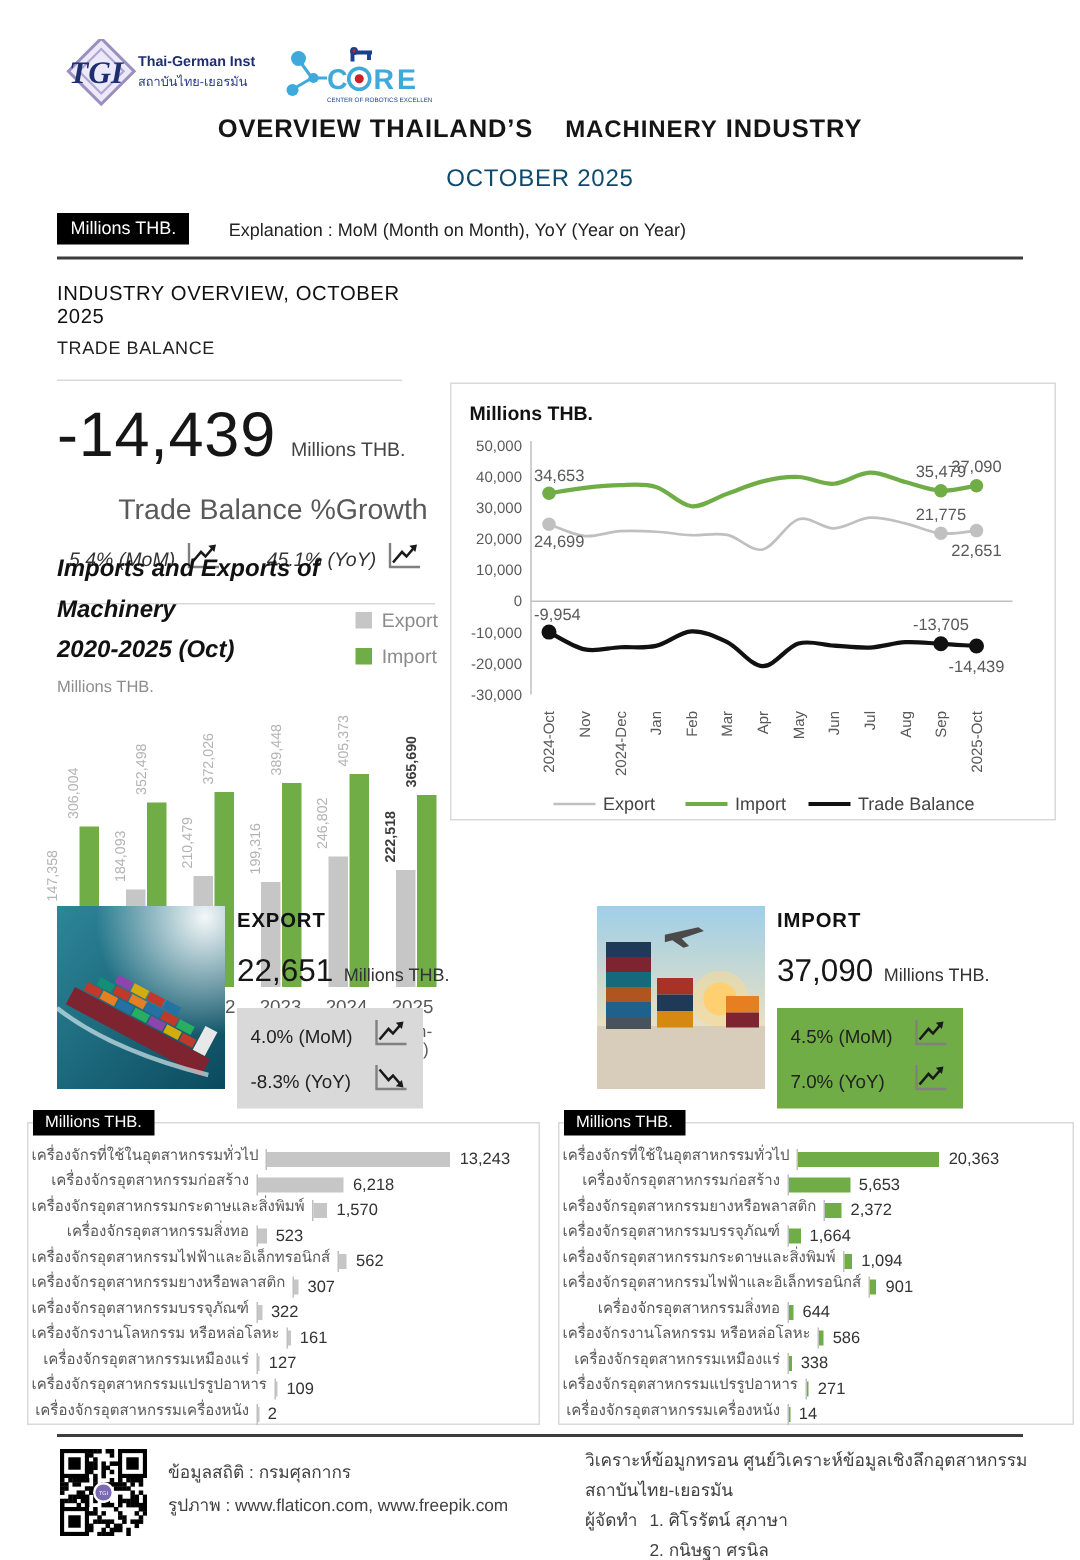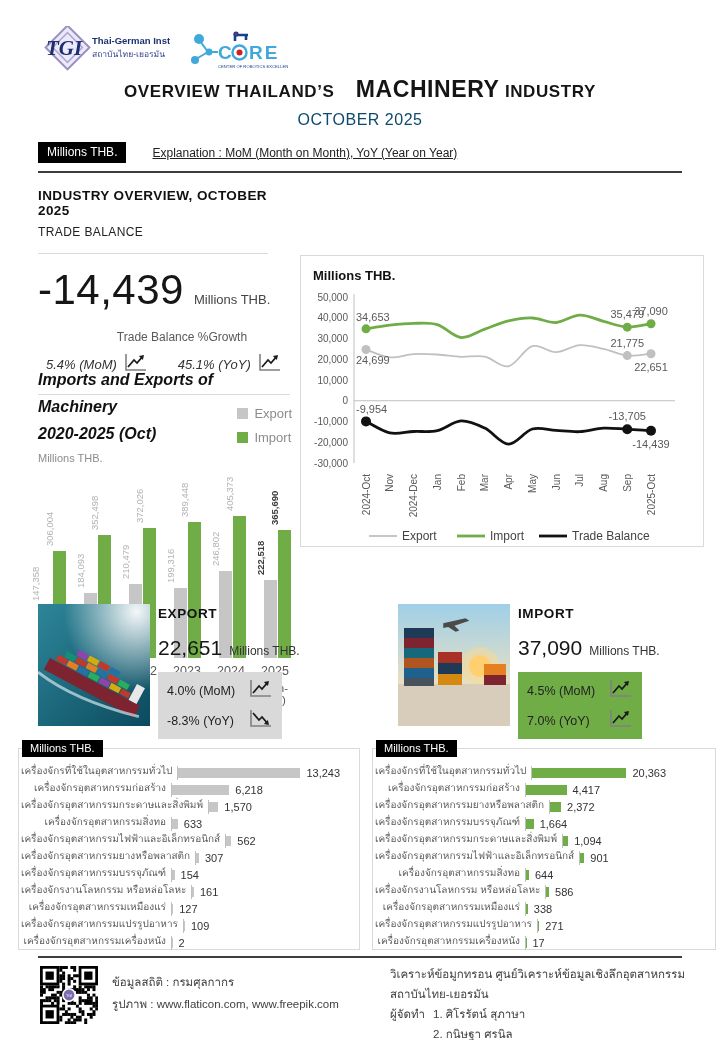--- a/index.html
+++ b/index.html
@@ -5,37 +5,37 @@
   * { margin:0; padding:0; box-sizing:border-box; }
   html,body { background:#fff; }
   .page {
     position:relative; width:720px; height:1040px; background:#fff;
     font-family:"Liberation Sans","DejaVu Sans",sans-serif; color:#1a1a1a; overflow:hidden;
   }
   
   .logos { position:absolute; top:26px; left:38px; display:flex; gap:18px; align-items:center; }
   .main-title { position:absolute; top:76px; left:0; width:100%; text-align:center;
     font-size:17px; letter-spacing:.6px; color:#151515; font-weight:600; }
-  .main-title .emph { font-size:23px;margin-left:16px; }
+  .main-title .emph { font-size:16px;margin-left:16px; }
   .sub-title { position:absolute; top:111px; left:0; width:100%; text-align:center;
     font-size:16px; letter-spacing:.5px; color:#0c4a6e; }
   .badge-row { position:absolute; top:142px; left:38px; display:flex; gap:26px; align-items:center; }
   .black-badge { background:#000; color:#fff; font-size:12px; padding:3px 9px 4px; white-space:nowrap; }
-  .explanation { font-size:12px; color:#222;text-decoration:underline; }
+  .explanation { font-size:12px; color:#222; }
   .rule-dark { position:absolute; left:38px; width:644px; border-top:2px solid #3d3d3d; }
 
   
   .overview { position:absolute; left:38px; top:188px; width:254px; }
-  .sec-title { font-size:13.5px; font-weight:bold; letter-spacing:.4px; color:#111; }
+  .sec-title { font-size:13.5px; font-weight:normal; letter-spacing:.4px; color:#111; }
   .sec-sub { font-size:12px; letter-spacing:.4px; color:#222; margin-top:7px; }
   .ov-rule { margin:14px 0 12px; border-top:1px solid #d9d9d9; width:230px; }
   .tb-row { display:flex; align-items:baseline; gap:10px; margin-top:4px; }
   .tb-value { font-size:42px; color:#161616; letter-spacing:.5px; }
   .tb-unit { font-size:13px; color:#444; }
-  .growth-title { font-size:12px; color:#595959; margin-top:16px; text-align:center; padding-left:34px; }
+  .growth-title { font-size:19px; color:#595959; margin-top:16px; text-align:center; padding-left:34px; }
   .growth-row { display:flex; gap:30px; margin-top:9px; padding-left:8px; }
   .growth-item { display:flex; align-items:center; gap:6px; font-size:13px; color:#333;font-style:italic; }
 
   
   .yearly { position:absolute; left:38px; top:366px; width:254px; }
   .yearly-title { font-size:16px; font-weight:bold; color:#111; line-height:1.7;font-style:italic; }
   .yearly-unit { font-size:11px; color:#8c8c8c; margin-top:4px; }
   .ylegend { position:absolute; right:0; top:40px; display:flex; flex-direction:column; gap:9px; }
   .ylegend-item { display:flex; align-items:center; gap:6px; font-size:13px; color:#8c8c8c; }
   .swatch { width:11px; height:11px; display:inline-block; }
@@ -413,42 +413,42 @@
           <span class="hbar-label">เครื่องจักรอุตสาหกรรมกระดาษและสิ่งพิมพ์</span>
           <span class="hbar-track">
             <span class="hbar-bar" style="width: 9.3px; background: rgb(198, 198, 198);"></span>
             <span class="hbar-val">1,570</span>
           </span>
         </div>
         <div class="hbar-row">
           <span class="hbar-label">เครื่องจักรอุตสาหกรรมสิ่งทอ</span>
           <span class="hbar-track">
             <span class="hbar-bar" style="width: 5.8px; background: rgb(198, 198, 198);"></span>
-            <span class="hbar-val">633</span>
+            <span class="hbar-val">523</span>
           </span>
         </div>
         <div class="hbar-row">
           <span class="hbar-label">เครื่องจักรอุตสาหกรรมไฟฟ้าและอิเล็กทรอนิกส์</span>
           <span class="hbar-track">
             <span class="hbar-bar" style="width: 5.2px; background: rgb(198, 198, 198);"></span>
             <span class="hbar-val">562</span>
           </span>
         </div>
         <div class="hbar-row">
           <span class="hbar-label">เครื่องจักรอุตสาหกรรมยางหรือพลาสติก</span>
           <span class="hbar-track">
             <span class="hbar-bar" style="width: 2.8px; background: rgb(198, 198, 198);"></span>
             <span class="hbar-val">307</span>
           </span>
         </div>
         <div class="hbar-row">
           <span class="hbar-label">เครื่องจักรอุตสาหกรรมบรรจุภัณฑ์</span>
           <span class="hbar-track">
             <span class="hbar-bar" style="width: 2.6px; background: rgb(198, 198, 198);"></span>
-            <span class="hbar-val">154</span>
+            <span class="hbar-val">322</span>
           </span>
         </div>
         <div class="hbar-row">
           <span class="hbar-label">เครื่องจักรงานโลหกรรม หรือหล่อโลหะ</span>
           <span class="hbar-track">
             <span class="hbar-bar" style="width: 1.5px; background: rgb(198, 198, 198);"></span>
             <span class="hbar-val">161</span>
           </span>
         </div>
         <div class="hbar-row">
@@ -481,21 +481,21 @@
           <span class="hbar-label">เครื่องจักรที่ใช้ในอุตสาหกรรมทั่วไป</span>
           <span class="hbar-track">
             <span class="hbar-bar" style="width: 94px; background: rgb(112, 173, 71);"></span>
             <span class="hbar-val">20,363</span>
           </span>
         </div>
         <div class="hbar-row">
           <span class="hbar-label">เครื่องจักรอุตสาหกรรมก่อสร้าง</span>
           <span class="hbar-track">
             <span class="hbar-bar" style="width: 40.5px; background: rgb(112, 173, 71);"></span>
-            <span class="hbar-val">4,417</span>
+            <span class="hbar-val">5,653</span>
           </span>
         </div>
         <div class="hbar-row">
           <span class="hbar-label">เครื่องจักรอุตสาหกรรมยางหรือพลาสติก</span>
           <span class="hbar-track">
             <span class="hbar-bar" style="width: 10.9px; background: rgb(112, 173, 71);"></span>
             <span class="hbar-val">2,372</span>
           </span>
         </div>
         <div class="hbar-row">
@@ -544,21 +544,21 @@
           <span class="hbar-label">เครื่องจักรอุตสาหกรรมแปรรูปอาหาร</span>
           <span class="hbar-track">
             <span class="hbar-bar" style="width: 1.3px; background: rgb(112, 173, 71);"></span>
             <span class="hbar-val">271</span>
           </span>
         </div>
         <div class="hbar-row">
           <span class="hbar-label">เครื่องจักรอุตสาหกรรมเครื่องหนัง</span>
           <span class="hbar-track">
             <span class="hbar-bar" style="width: 0.5px; background: rgb(112, 173, 71);"></span>
-            <span class="hbar-val">17</span>
+            <span class="hbar-val">14</span>
           </span>
         </div>
       </div>
   </div>
 
   <div class="rule-dark" style="top:956px"></div>
   <div id="qr-wrap">
     <svg id="qr-svg" width="58" height="58" viewBox="0 0 58 58">
         <rect x="19.33" y="0.00" width="3" height="3" fill="#000"></rect>
         <rect x="22.10" y="0.00" width="3" height="3" fill="#000"></rect>

